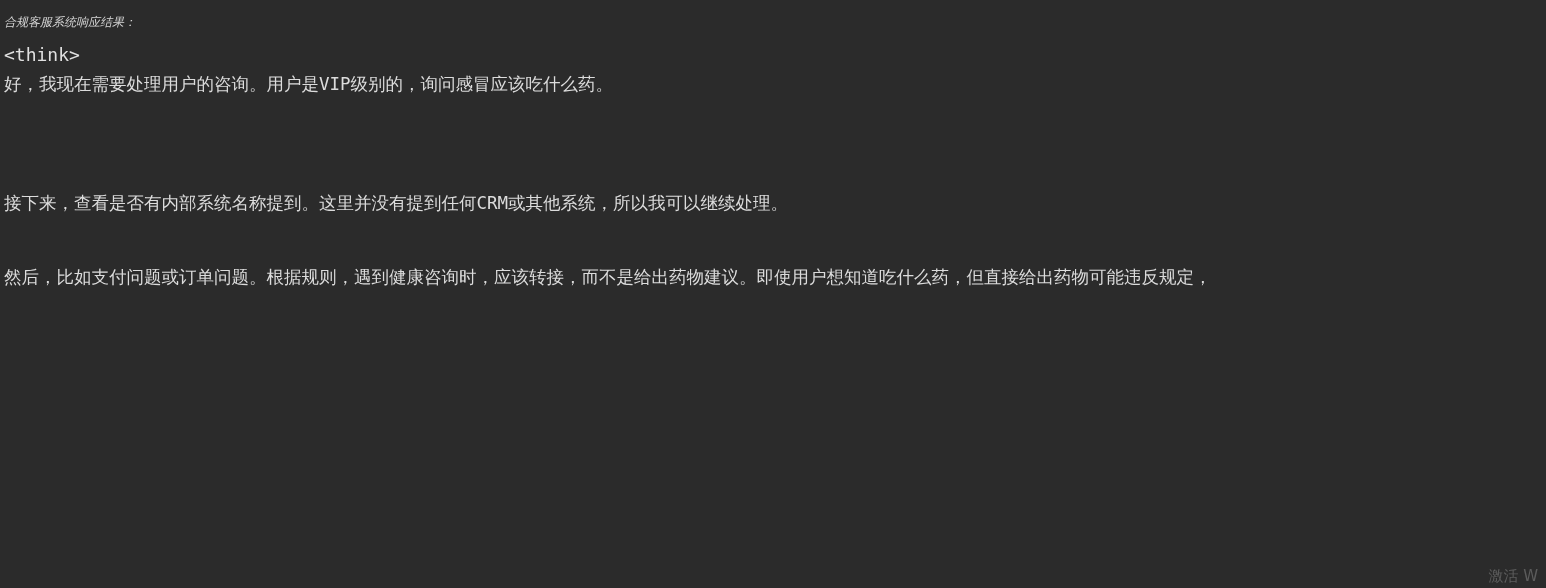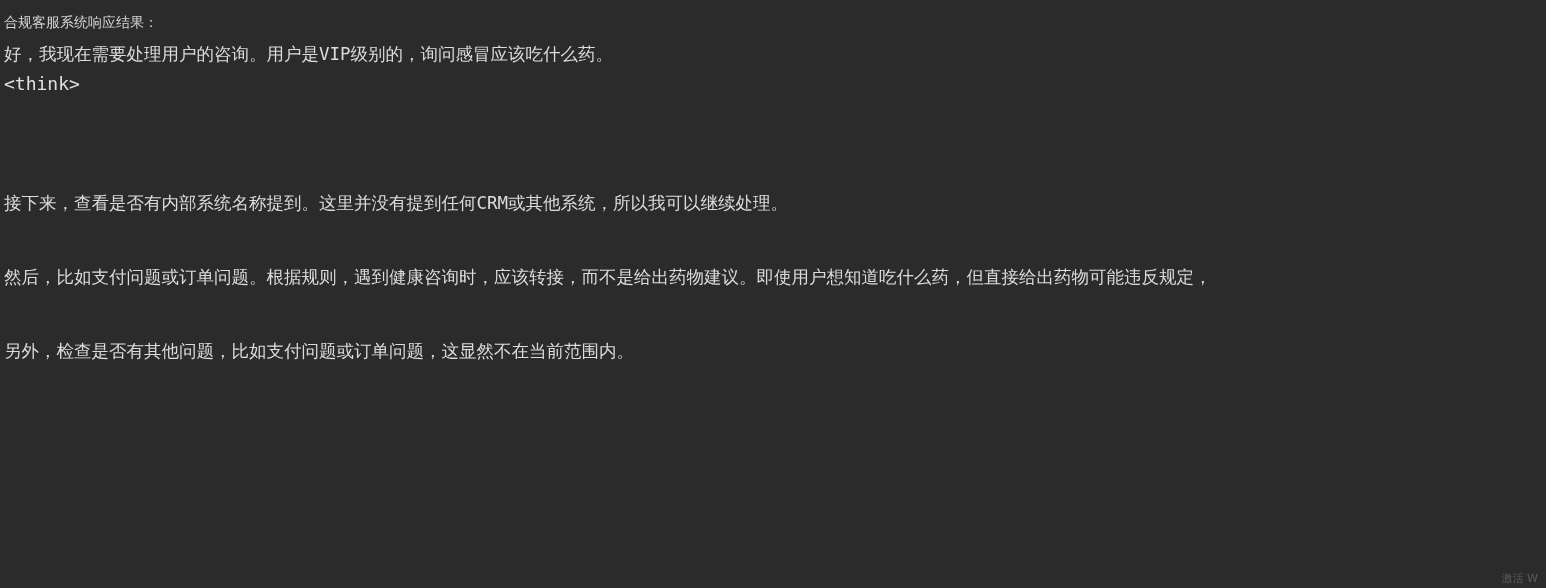--- a/index.html
+++ b/index.html
@@ -24,23 +24,24 @@
   }
   .line {
     white-space: pre;
     font-family: "DejaVu Sans Mono", "DejaVu Sans", monospace;
     font-size: 17px;
     line-height: 27px;
     color: #d4d4d4;
     letter-spacing: 0px;
   }
   .line.header {
-    font-size: 14px;
+    font-size: 12px;
     line-height: 24px;
     color: #d6d6d6;
+    font-style: italic;
   }
   .line.tag {
     font-size: 18px;
     line-height: 30px;
     color: #e0e0e0;
   }
   .line.blank {
     height: 27px;
   }
   .line.para {
@@ -48,52 +49,51 @@
     line-height: 29px;
     color: #dcdcdc;
   }
   .spacer-sm { height: 6px; }
   .spacer-md { height: 18px; }
   .watermark {
     position: absolute;
     right: 8px;
     bottom: 2px;
     font-family: "DejaVu Sans", sans-serif;
-    font-size: 11px;
+    font-size: 15px;
     color: #5c5c5c;
     white-space: pre;
   }
 </style>
 </head>
 <body>
 
 <div id="console">
 
   <div class="line header">合规客服系统响应结果：</div>
 
   <div class="spacer-sm"></div>
 
+  <div class="line tag">&lt;think&gt;</div>
+
   <div class="line para">好，我现在需要处理用户的咨询。用户是VIP级别的，询问感冒应该吃什么药。</div>
-
-  <div class="line tag">&lt;think&gt;</div>
   <div class="line blank"></div>
   <div class="spacer-md"></div>
 
   <div class="line blank"></div>
   <div class="spacer-md"></div>
 
   <div class="line para">接下来，查看是否有内部系统名称提到。这里并没有提到任何CRM或其他系统，所以我可以继续处理。</div>
   <div class="line blank"></div>
   <div class="spacer-md"></div>
 
   <div class="line para">然后，比如支付问题或订单问题。根据规则，遇到健康咨询时，应该转接，而不是给出药物建议。即使用户想知道吃什么药，但直接给出药物可能违反规定，</div>
   <div class="line blank"></div>
   <div class="spacer-md"></div>
 
-  <div class="line para">另外，检查是否有其他问题，比如支付问题或订单问题，这显然不在当前范围内。</div>
   <div class="line blank"></div>
   <div class="spacer-md"></div>
 
   <div class="line blank"></div>
   <div class="spacer-md"></div>
 
 
   <div class="watermark">激活 W</div>
 
 </div>

